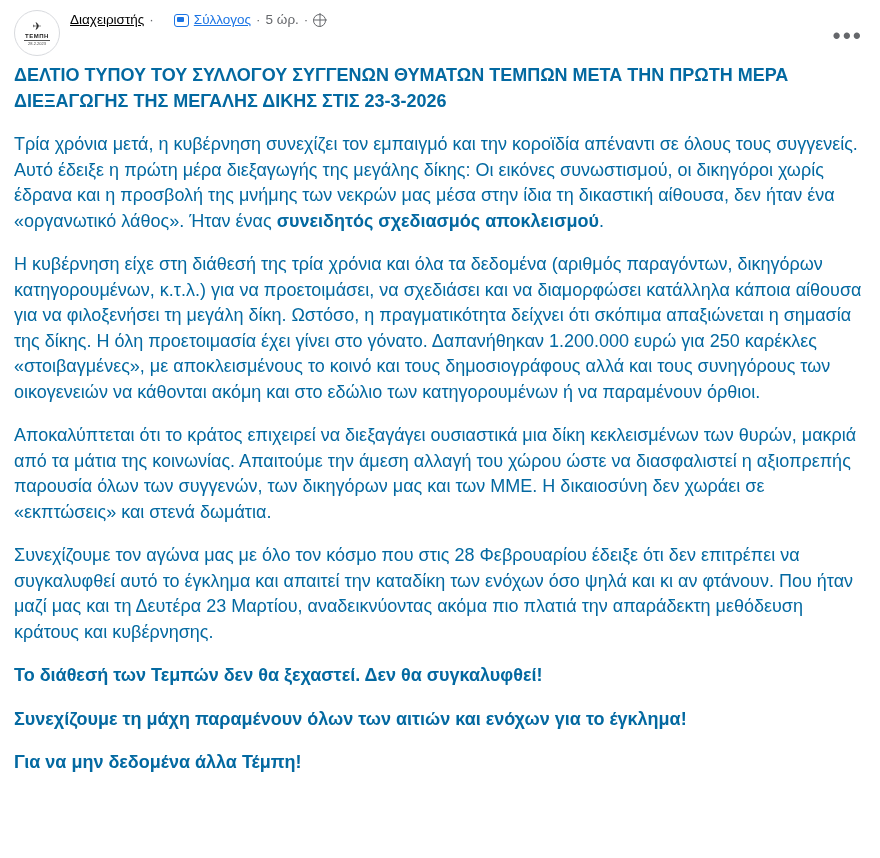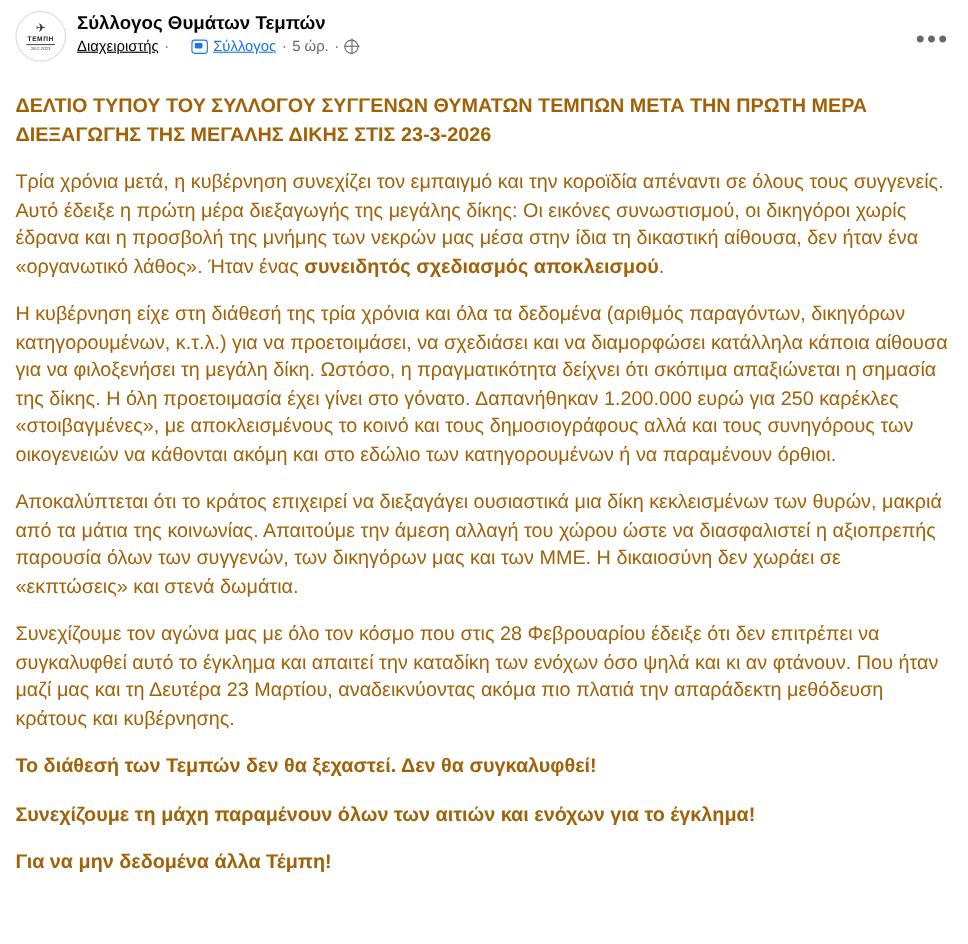--- a/index.html
+++ b/index.html
@@ -167,24 +167,24 @@
     align-items: center;
     justify-content: center;
     cursor: pointer;
     letter-spacing: 2.5px;
     color: #65676b;
     font-size: 22px;
     line-height: 10px;
     font-weight: bold;
   }
   .post-body {
-    margin-top: 27px;
+    margin-top: 6px;
     font-size: 18px;
     line-height: 25.5px;
-    color: #a16207;
+    color: #0369a1;
   }
   .post-body p {
     margin: 0 0 18px 0;
   }
   .post-body p:last-child {
     margin-bottom: 0;
   }
   .p-bold {
     font-weight: bold;
   }
@@ -206,21 +206,20 @@
     <div class="avatar">
       <div class="av-inner">
         <span class="av-bird">✈</span>
         <span class="av-name">ΤΕΜΠΗ</span>
         <div class="av-line"></div>
         <span class="av-date">28.2.2023</span>
       </div>
     </div>
 
     <div class="header-text">
-      <div class="page-name">Σύλλογος Θυμάτων Τεμπών</div>
       <div class="meta-line">
         <span class="meta-link">Διαχειριστής</span>
         <span class="meta-sep">·</span>
         <span class="group-chip">
           <span class="chip-icon"></span>
           <span class="group-chip-label">Σύλλογος</span>
         </span>
         <span class="meta-sep">·</span>
         <span>5 ώρ.</span>
         <span class="meta-sep">·</span>

